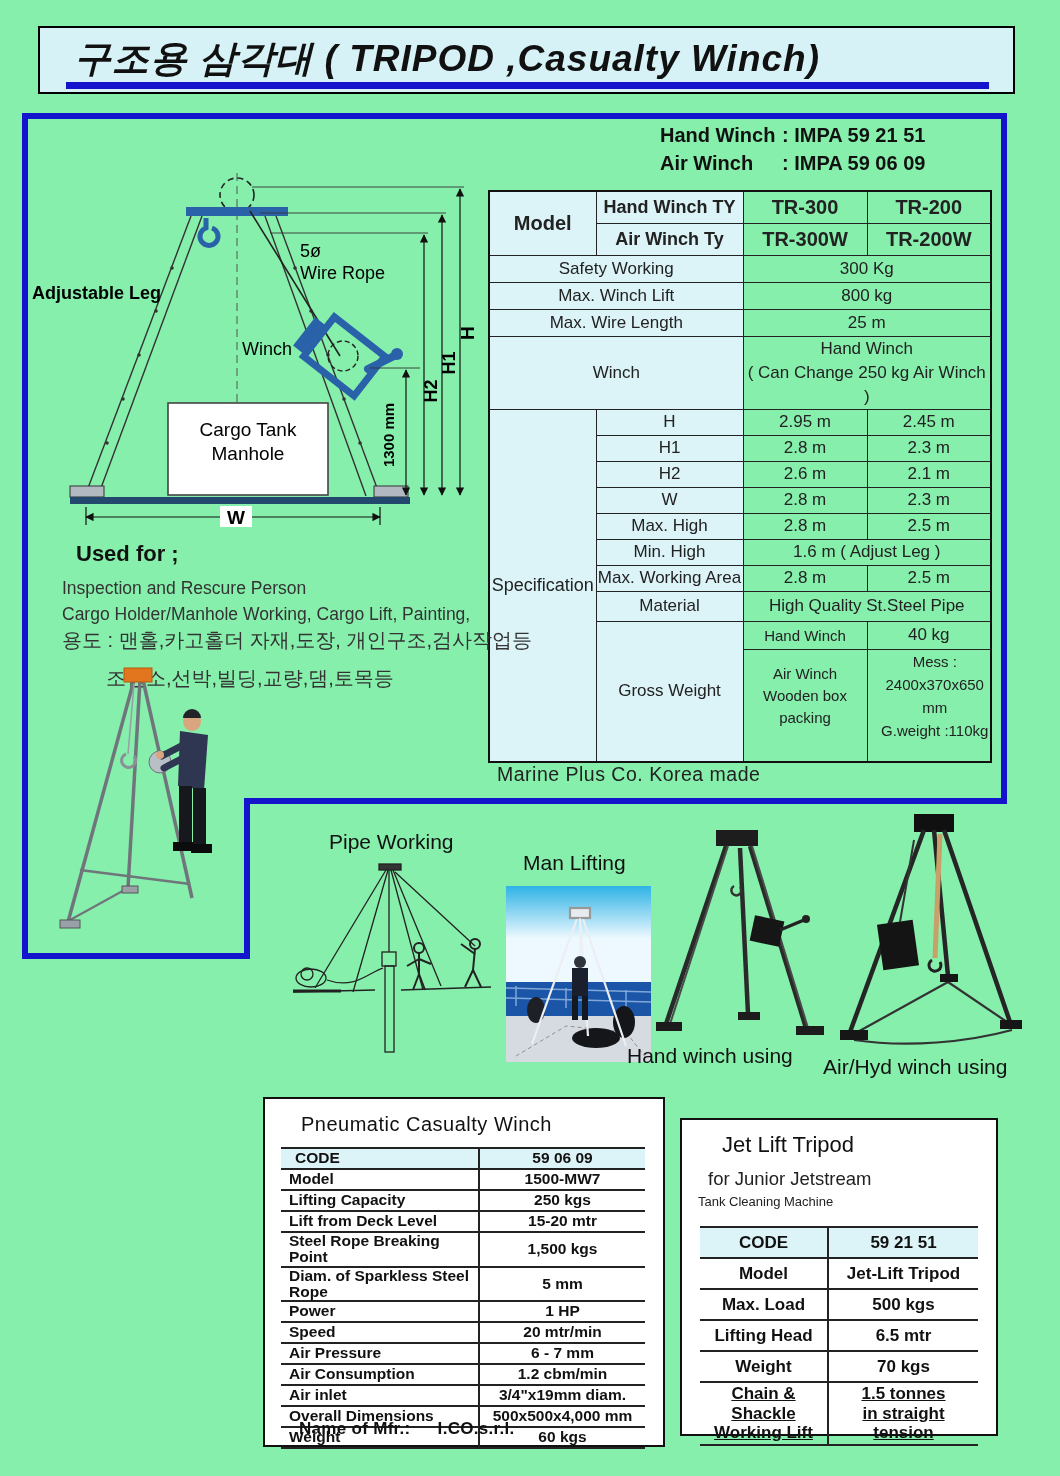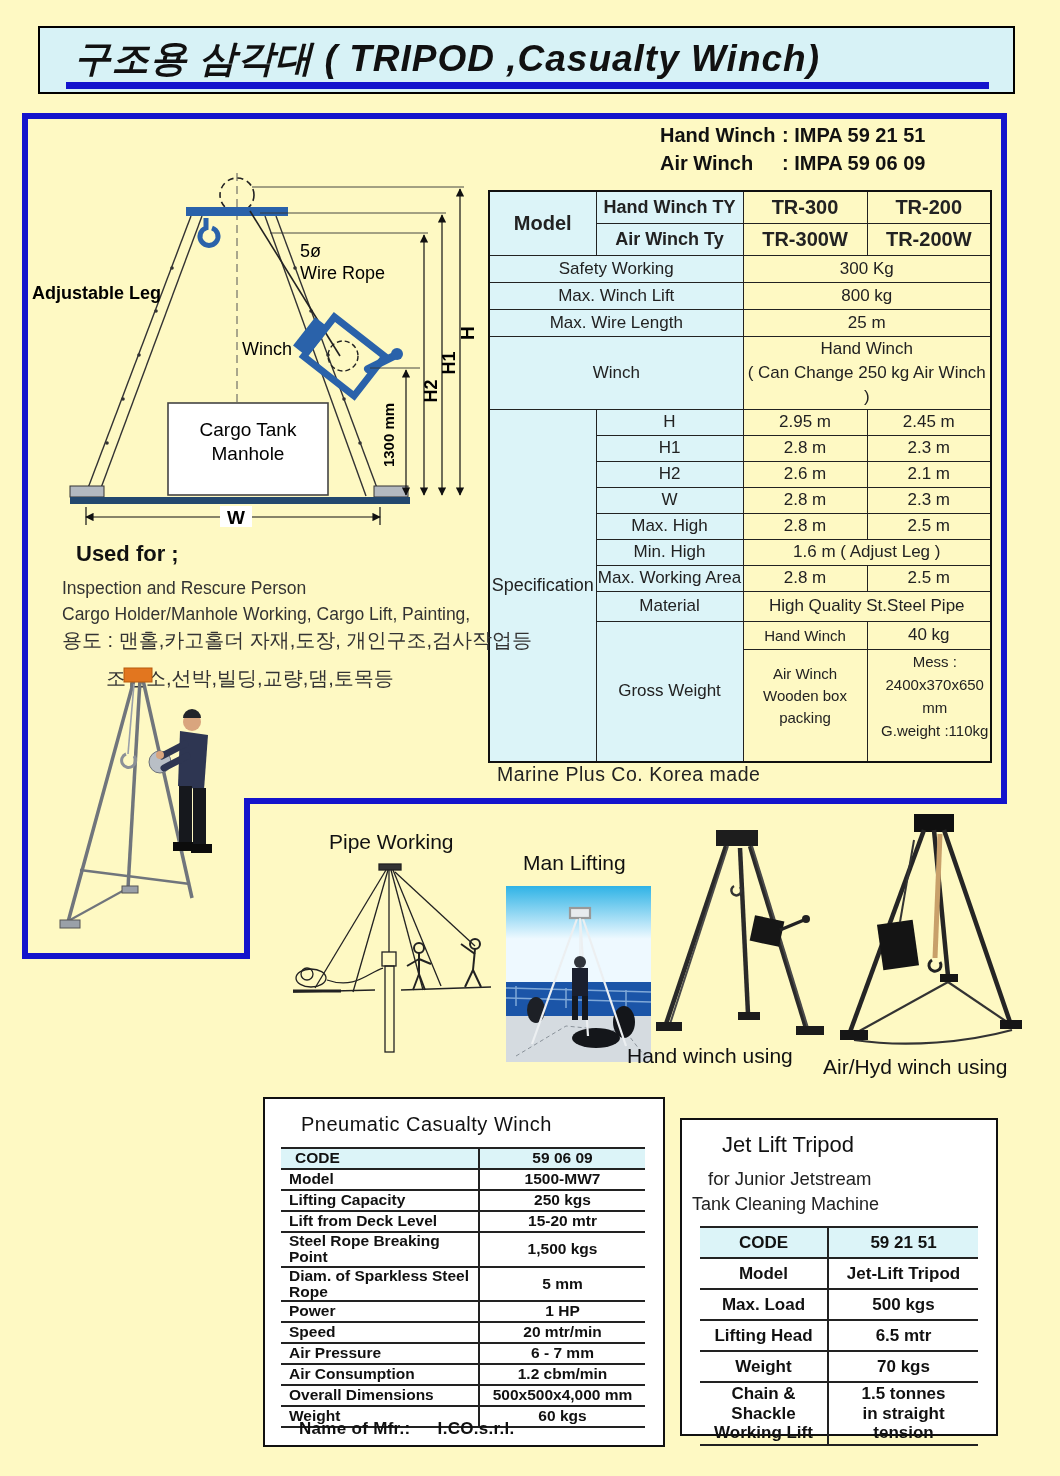--- a/index.html
+++ b/index.html
@@ -1,16 +1,16 @@
 <!DOCTYPE html>
 <html><head>
 <meta charset="utf-8">
 <style>
   html,body{margin:0;padding:0;background:#fdfdfd;}
-  #page{position:relative;width:1060px;height:1476px;background:#fef9c3;
+  #page{position:relative;width:1060px;height:1476px;background:#86efac;
         font-family:"Liberation Sans","DejaVu Sans",sans-serif;color:#111;overflow:hidden;}
   .abs{position:absolute;}
 
   
   .title-box{left:38px;top:26px;width:973px;height:64px;background:#d7f2f6;border:2px solid #000;}
   .title-text{position:absolute;left:34px;top:6px;font-size:37px;font-weight:bold;font-style:italic;
               letter-spacing:1px;white-space:nowrap;}
   .title-rule{position:absolute;left:26px;right:24px;bottom:3px;height:7px;background:#1414cc;}
 
   
@@ -51,25 +51,25 @@
   .pn-table td{border-top:2px solid #222;padding:0 0 0 8px;font-weight:bold;font-size:15.5px;height:19px;line-height:1.05;}
   .pn-table tr.tall td{height:31px;}
   .pn-table td.v{border-left:2px solid #222;text-align:center;padding:0;}
   .pn-table tr:last-child td{border-bottom:2px solid #222;}
   .pn-mfr{position:absolute;left:34px;top:320px;font-size:17px;font-weight:bold;letter-spacing:.3px;}
   .pn-mfr .mv{margin-left:22px;}
 
   .jet-box{left:680px;top:1118px;width:314px;height:314px;border:2px solid #111;background:#fff;}
   .jet-title{position:absolute;left:40px;top:12px;font-size:22px;}
   .jet-sub1{position:absolute;left:26px;top:48px;font-size:18.5px;color:#222;}
-  .jet-sub2{position:absolute;left:10px;top:74px;font-size:18px;color:#222;}
+  .jet-sub2{position:absolute;left:16px;top:74px;font-size:13px;color:#222;}
   .jet-table{position:absolute;left:18px;top:106px;width:278px;border-collapse:collapse;table-layout:fixed;}
   .jet-table td{border-top:2px solid #222;font-weight:bold;font-size:17px;text-align:center;height:27px;line-height:1.15;}
   .jet-table td.v{border-left:2px solid #222;}
-  .jet-table tr.tall td{height:46px;}
+  .jet-table tr.tall td{height:46px;text-decoration:underline;}
   .jet-table tr:last-child td{border-bottom:2px solid #222;}
 
   svg text{font-family:"Liberation Sans","DejaVu Sans",sans-serif;}
 </style>
 </head>
 <body>
 
 <div id="page">
 
   <div class="abs title-box">
@@ -469,20 +469,24 @@
           </tr>
       <tr>
             <td>Air Pressure</td>
             <td class="v">6 - 7 mm</td>
           </tr>
       <tr>
             <td>Air Consumption</td>
             <td class="v">1.2 cbm/min</td>
           </tr>
       <tr>
+            <td>Air inlet</td>
+            <td class="v">3/4"x19mm diam.</td>
+          </tr>
+      <tr>
             <td>Overall Dimensions</td>
             <td class="v">500x500x4,000 mm</td>
           </tr>
       <tr>
             <td>Weight</td>
             <td class="v">60 kgs</td>
           </tr>
     </tbody>
       </table>
     <div class="pn-mfr">

